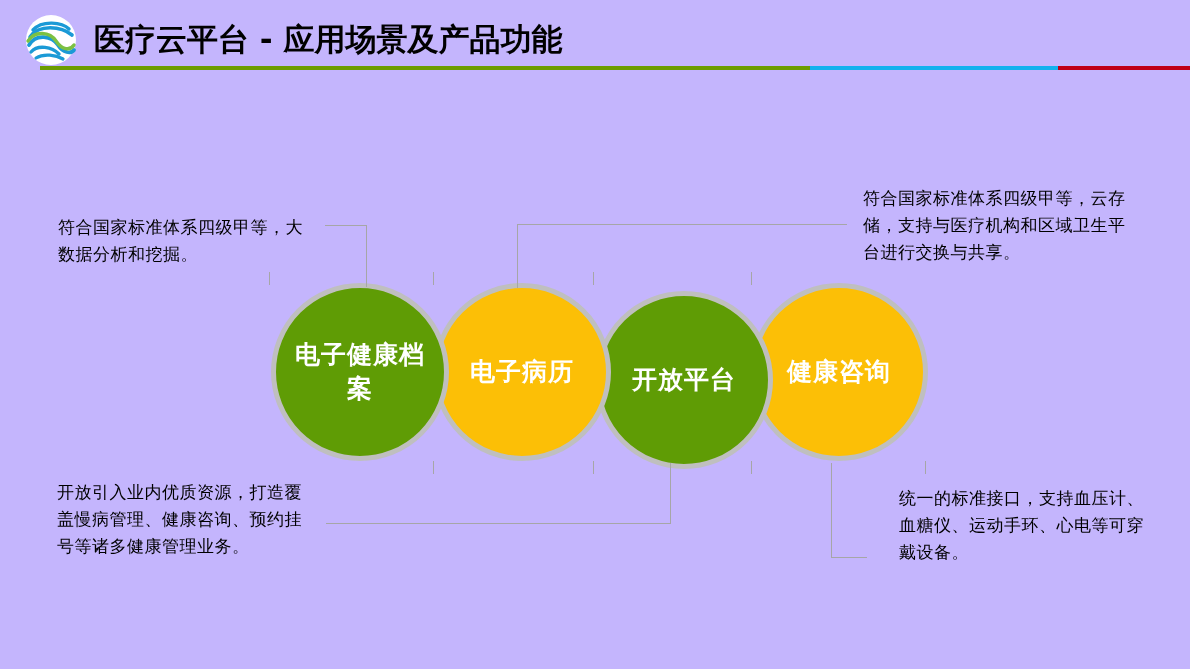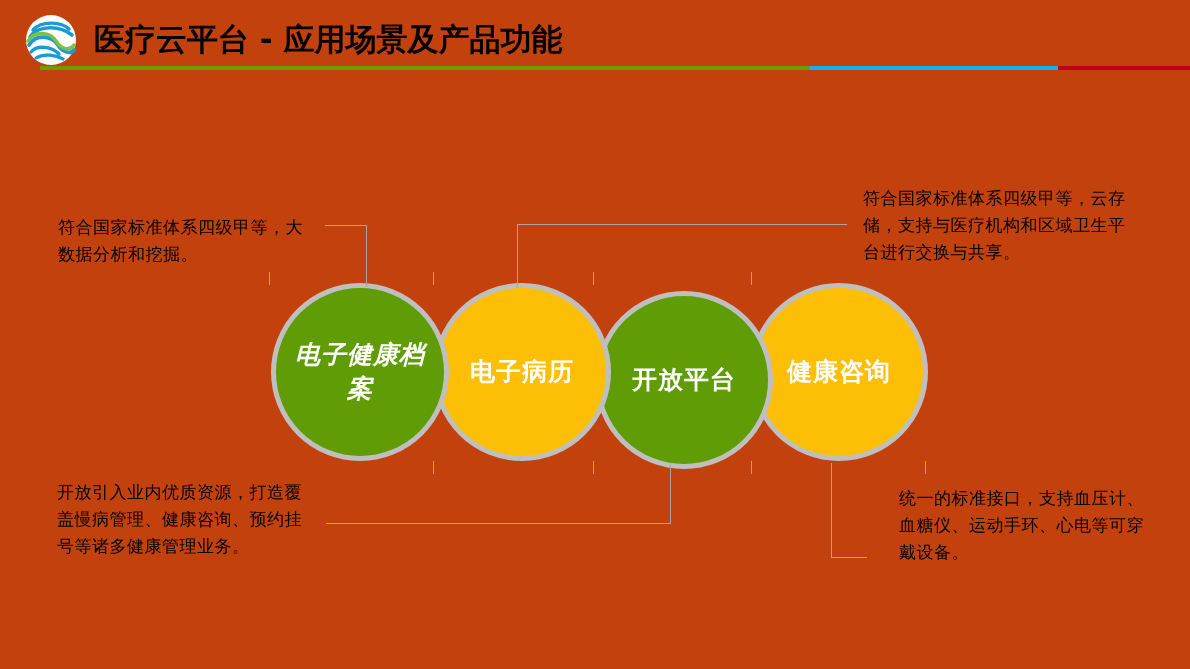--- a/index.html
+++ b/index.html
@@ -7,21 +7,21 @@
     width: 1190px;
     height: 669px;
     background: #ffffff;
     font-family: "DejaVu Sans", "Liberation Sans", sans-serif;
     overflow: hidden;
   }
   #slide {
     position: relative;
     width: 1190px;
     height: 669px;
-    background: #c2410c;
+    background: #c4b5fd;
   }
 
   
   #header {
     position: absolute;
     left: 0; top: 0;
     width: 1190px;
     height: 80px;
   }
   #logo {
@@ -62,21 +62,21 @@
     color: #ffffff;
     font-weight: bold;
     font-size: 25px;
     line-height: 34px;
     letter-spacing: 1px;
   }
   .circle span { display: block; padding: 0 18px; }
   .c-green  { background: #5f9c05; }
   .c-yellow { background: #fcbf06; }
 
-  #circle-1 { left: 271px; top: 283px; z-index: 4; font-style: italic; }
+  #circle-1 { left: 271px; top: 283px; z-index: 4; }
   #circle-2 { left: 433px; top: 283px; z-index: 3; }
   #circle-3 { left: 595px; top: 291px; z-index: 2; }
   #circle-4 { left: 750px; top: 283px; z-index: 1; }
 
   
   .conn { position: absolute; background: #a6a6a6; z-index: 6; }
   .conn-h { height: 1px; }
   .conn-v { width: 1px; }
 
   

